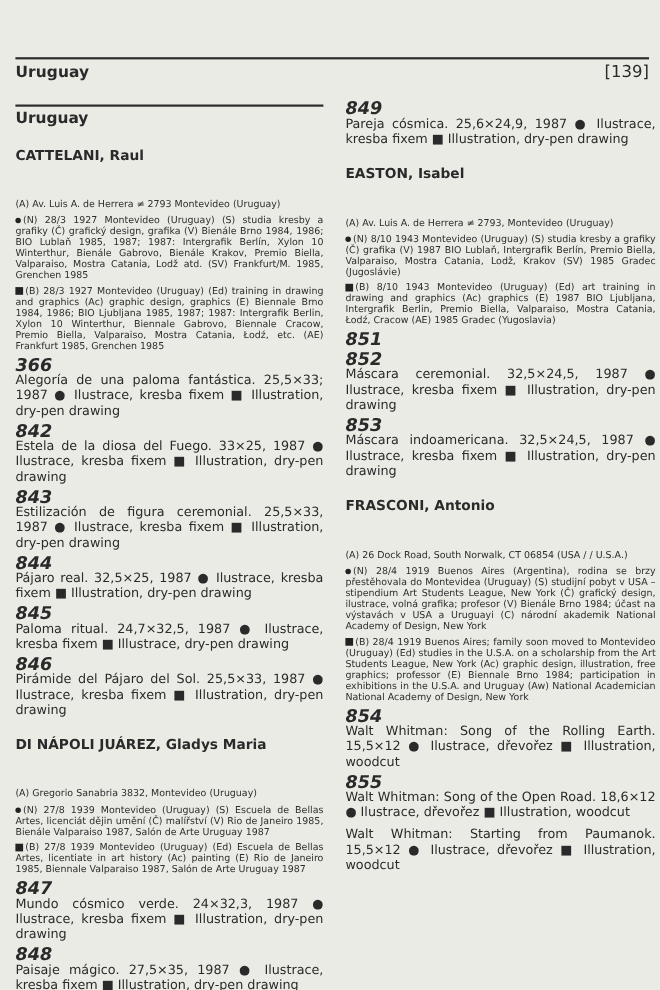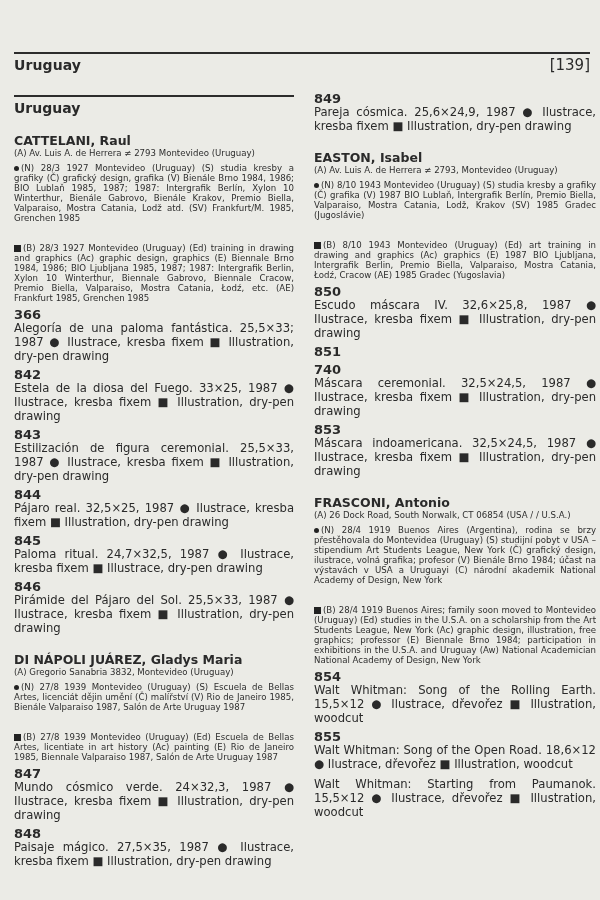--- a/index.html
+++ b/index.html
@@ -26,28 +26,28 @@
   .section-title {
     border-top:2px solid #2c2c2c;
     font-size:14px; font-weight:bold;
     padding-top:3px;
     margin-bottom:18px;
   }
   .artist { margin-top:0; }
   .artist-name { font-size:12.5px; font-weight:bold; line-height:14px; }
   .small {
     font-size:8.6px; line-height:10px;
-    text-align:justify; color:#2e2e2e;
+    text-align:justify; color:#2e2e2e;margin-top:33px;
   }
   .bio { margin-top:5px; }
-  .bio + .bio { margin-top:20px; }
+  .bio + .bio { margin-top:4px; }
   .mark-dot { display:inline-block; width:5px; height:5px; border-radius:50%; background:#222; vertical-align:middle; margin-right:2px; }
   .mark-sq { display:inline-block; width:7px; height:7px; background:#222; vertical-align:middle; margin-right:2px; }
   .work { margin-top:6px; }
-  .work-num { font-size:13px; font-weight:bold; line-height:12px; }
+  .work-num { font-size:16px; font-weight:bold; line-height:12px;font-style:italic; }
   .work-text { font-size:11.6px; line-height:14px; text-align:justify; }
   .gap-artist { height:18px; }
 </style>
 </head>
 <body>
 
 <div class="page-header">
   <span class="title">Uruguay</span>
   <span class="num">[139]</span>
 </div>
@@ -114,28 +114,24 @@
 
   <div class="gap-artist"></div>
 
   <div class="artist">
     <div class="artist-name">EASTON, Isabel</div>
     <div class="small">(A) Av. Luis A. de Herrera ≠ 2793, Montevideo (Uruguay)</div>
     <div class="small bio"><span class="mark-dot"></span><span>(N) 8/10 1943 Montevideo (Uruguay) (S) studia kresby a grafiky (Č) grafika (V) 1987 BIO Lublaň, Intergrafik Berlín, Premio Biella, Valparaiso, Mostra Catania, Lodž, Krakov (SV) 1985 Gradec (Jugoslávie)</span></div>
     <div class="small bio"><span class="mark-sq"></span><span>(B) 8/10 1943 Montevideo (Uruguay) (Ed) art training in drawing and graphics (Ac) graphics (E) 1987 BIO Ljubljana, Intergrafik Berlin, Premio Biella, Valparaiso, Mostra Catania, Łodź, Cracow (AE) 1985 Gradec (Yugoslavia)</span></div>
 
     <div class="work">
-      <div class="work-num">850</div>
-      <div class="work-text">Escudo máscara IV. 32,6×25,8, 1987 ● Ilustrace, kresba fixem ■ Illustration, dry-pen drawing</div>
-    </div>
-    <div class="work">
       <div class="work-num">851</div>
     </div>
     <div class="work">
-      <div class="work-num">740</div>
+      <div class="work-num">852</div>
       <div class="work-text">Máscara ceremonial. 32,5×24,5, 1987 ● Ilustrace, kresba fixem ■ Illustration, dry-pen drawing</div>
     </div>
     <div class="work">
       <div class="work-num">853</div>
       <div class="work-text">Máscara indoamericana. 32,5×24,5, 1987 ● Ilustrace, kresba fixem ■ Illustration, dry-pen drawing</div>
     </div>
   </div>
 
   <div class="gap-artist"></div>
 

